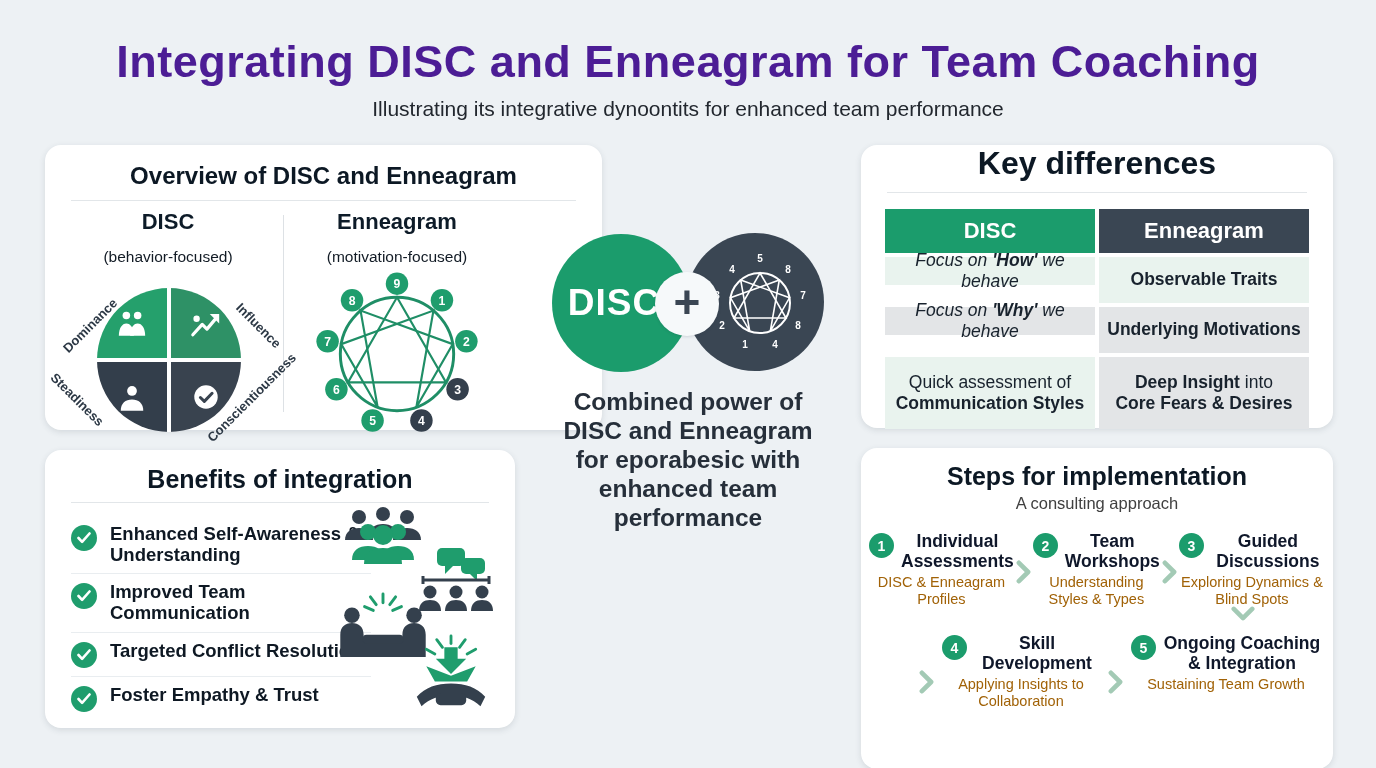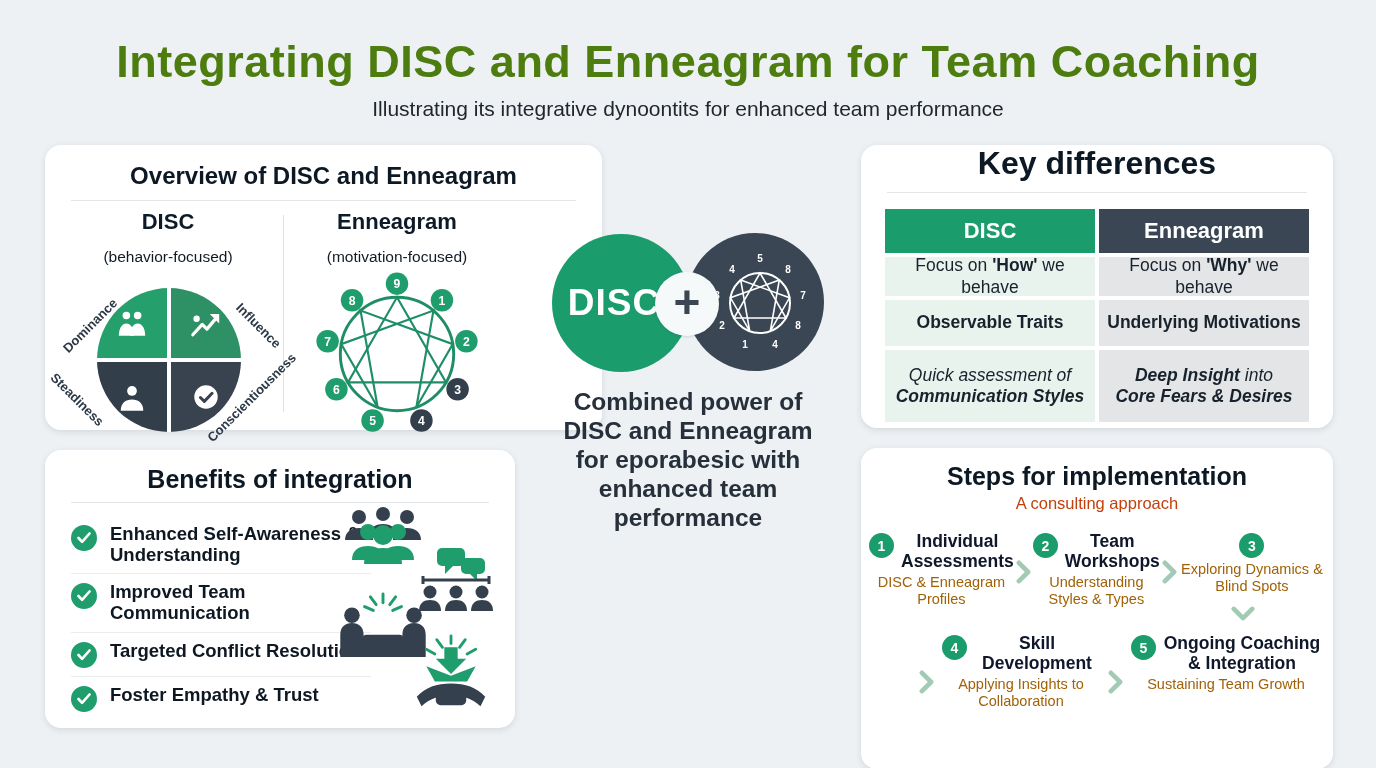--- a/index.html
+++ b/index.html
@@ -6,21 +6,21 @@
   html,body { background:#e4e9ec; }
   .stage {
     position: relative; width: 1376px; height: 768px;
     background: #edf1f4; overflow: hidden;
     font-family: "Liberation Sans", sans-serif;
   }
   
   .page-title {
     position: absolute; top: 36px; left: 0; right: 0;
     text-align: center; font-size: 45px; font-weight: 800;
-    color: #4d7c0f; letter-spacing: .5px;
+    color: #4c1d95; letter-spacing: .5px;
   }
   .page-subtitle {
     position: absolute; top: 97px; left: 0; right: 0;
     text-align: center; font-size: 21px; font-weight: 500; color: #22272e;
   }
   
   .card {
     position: absolute; background: #fff; border-radius: 16px;
     box-shadow: 0 2px 6px rgba(40,55,70,.13);
   }
@@ -95,25 +95,25 @@
     text-align: center; font-size: 24.5px; font-weight: 800; color: #262f3a; line-height: 1.18;
   }
   
   .card-diff h2 { font-size: 32px; }
   .card-diff .rule { margin: 10px 26px 0; }
   .diff-table { position: absolute; left: 24px; top: 64px; width: 424px; display: grid; grid-template-columns: 1fr 1fr; gap: 4px; }
   .cell { display: flex; align-items: center; justify-content: center; text-align: center; font-size: 17.5px; color: #18222d; line-height: 1.22; padding: 0 8px; }
   .cell b { font-weight: 800; }
   .th { height: 44px; font-size: 22px; font-weight: 800; color: #fff; }
   .th-disc { background: #1b9c6c; } .th-enn { background: #3a4653; }
-  .r1 { height: 39px; } .r2 { height: 46px; } .r3 { height: 72px; font-style: italic; }
+  .r1 { height: 28px; font-style: italic; } .r2 { height: 46px; } .r3 { height: 72px; }
   .left-cell { background: #e9f3ee; } .right-cell { background: #e3e5e7; }
   
   .card-steps h2 { padding-top: 14px; font-size: 25px; }
-  .steps-sub { text-align: center; font-size: 16.5px; font-weight: 500; color: #c2410c; margin-top: 3px; }
+  .steps-sub { text-align: center; font-size: 16.5px; font-weight: 500; color: #404040; margin-top: 3px; }
   .steps-row { position: absolute; display: flex; align-items: flex-start; }
   .row1 { left: 8px; top: 84px; width: 456px; justify-content: center; gap: 2px; }
   .row2 { left: 58px; top: 186px; gap: 8px; }
   .step { text-align: center; }
   .s1 { width: 152px; } .s2 { width: 134px; } .s3 { width: 158px; }
   .s4 { width: 158px; } .s5 { width: 190px; }
   .step-head { display: flex; justify-content: center; align-items: flex-start; gap: 7px; }
   .step-num {
     flex: 0 0 25px; width: 25px; height: 25px; border-radius: 50%; background: #1b9c6c;
     color: #fff; font-size: 14px; font-weight: 700;
@@ -360,26 +360,26 @@
   <section class="card card-diff">
     <h2>Key differences</h2>
     <div class="rule"></div>
     <div class="diff-table">
       <div class="cell th th-disc">DISC</div>
       <div class="cell th th-enn">Enneagram</div>
 
       <div class="cell left-cell r1">
         <span><span>Focus on </span><b>'How'</b><span> we behave</span></span>
       </div>
+      <div class="cell left-cell r2">
+        <b>Observable Traits</b>
+      </div>
+
       <div class="cell right-cell r1">
         <span><span>Focus on </span><b>'Why'</b><span> we behave</span></span>
-      </div>
-
-      <div class="cell left-cell r2">
-        <b>Observable Traits</b>
       </div>
       <div class="cell right-cell r2">
         <b>Underlying Motivations</b>
       </div>
 
       <div class="cell left-cell r3">
         <span><span>Quick assessment of</span><br><b>Communication Styles</b></span>
       </div>
       <div class="cell right-cell r3">
         <span><b>Deep Insight</b><span> into</span><br><b>Core Fears &amp; Desires</b></span>
@@ -408,20 +408,21 @@
           <span class="step-title">Team Workshops</span>
         </div>
         <div class="step-desc">Understanding Styles &amp; Types</div>
       </div>
       <svg class="chev" width="15" height="24" viewBox="0 0 16 26">
           <path d="M3 3l10 10L3 23" stroke="#a3cab5" stroke-width="5" fill="none" stroke-linecap="round" stroke-linejoin="round"></path>
         </svg>
       <div class="step s3">
         <div class="step-head">
           <span class="step-num">3</span>
+          <span class="step-title">Guided Discussions</span>
         </div>
         <div class="step-desc">Exploring Dynamics &amp; Blind Spots</div>
       </div>
     </div>
 
     <svg class="down-chev" width="24" height="15" viewBox="0 0 26 16">
         <path d="M3 3l10 10L23 3" stroke="#a3cab5" stroke-width="5" fill="none" stroke-linecap="round" stroke-linejoin="round"></path>
       </svg>
 
     <div class="steps-row row2">

